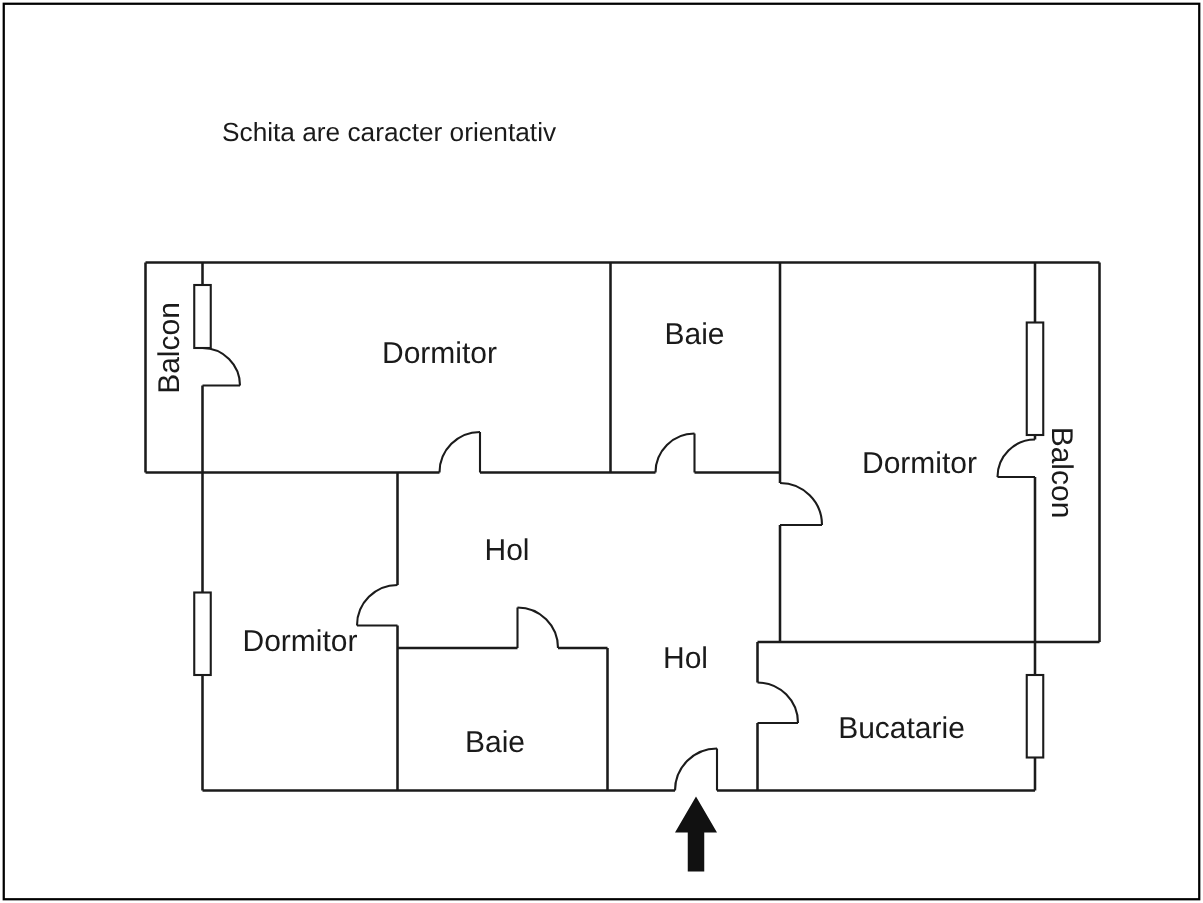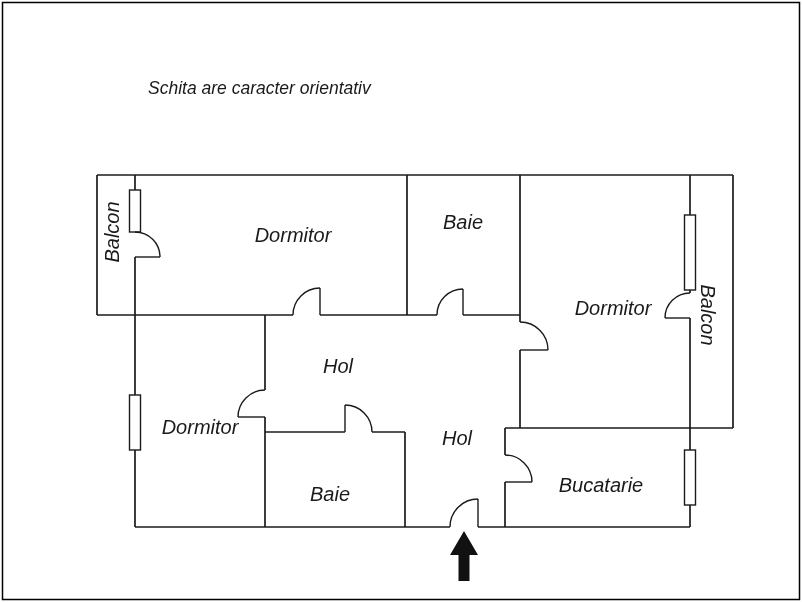--- a/index.html
+++ b/index.html
@@ -7,21 +7,20 @@
     padding: 0;
     background: #ffffff;
   }
   .canvas {
     position: relative;
     width: 802px;
     height: 602px;
     background: #ffffff;
     font-family: "Liberation Sans", sans-serif;
     overflow: hidden;
-    font-style: italic;
   }
   svg { display: block; }
   text {
     fill: #1a1a1a;
     font-family: "Liberation Sans", sans-serif;
   }
   .room-label { font-size: 20px; }
   .disclaimer { font-size: 17.5px; }
   .wall {
     stroke: #1b1b1b;

